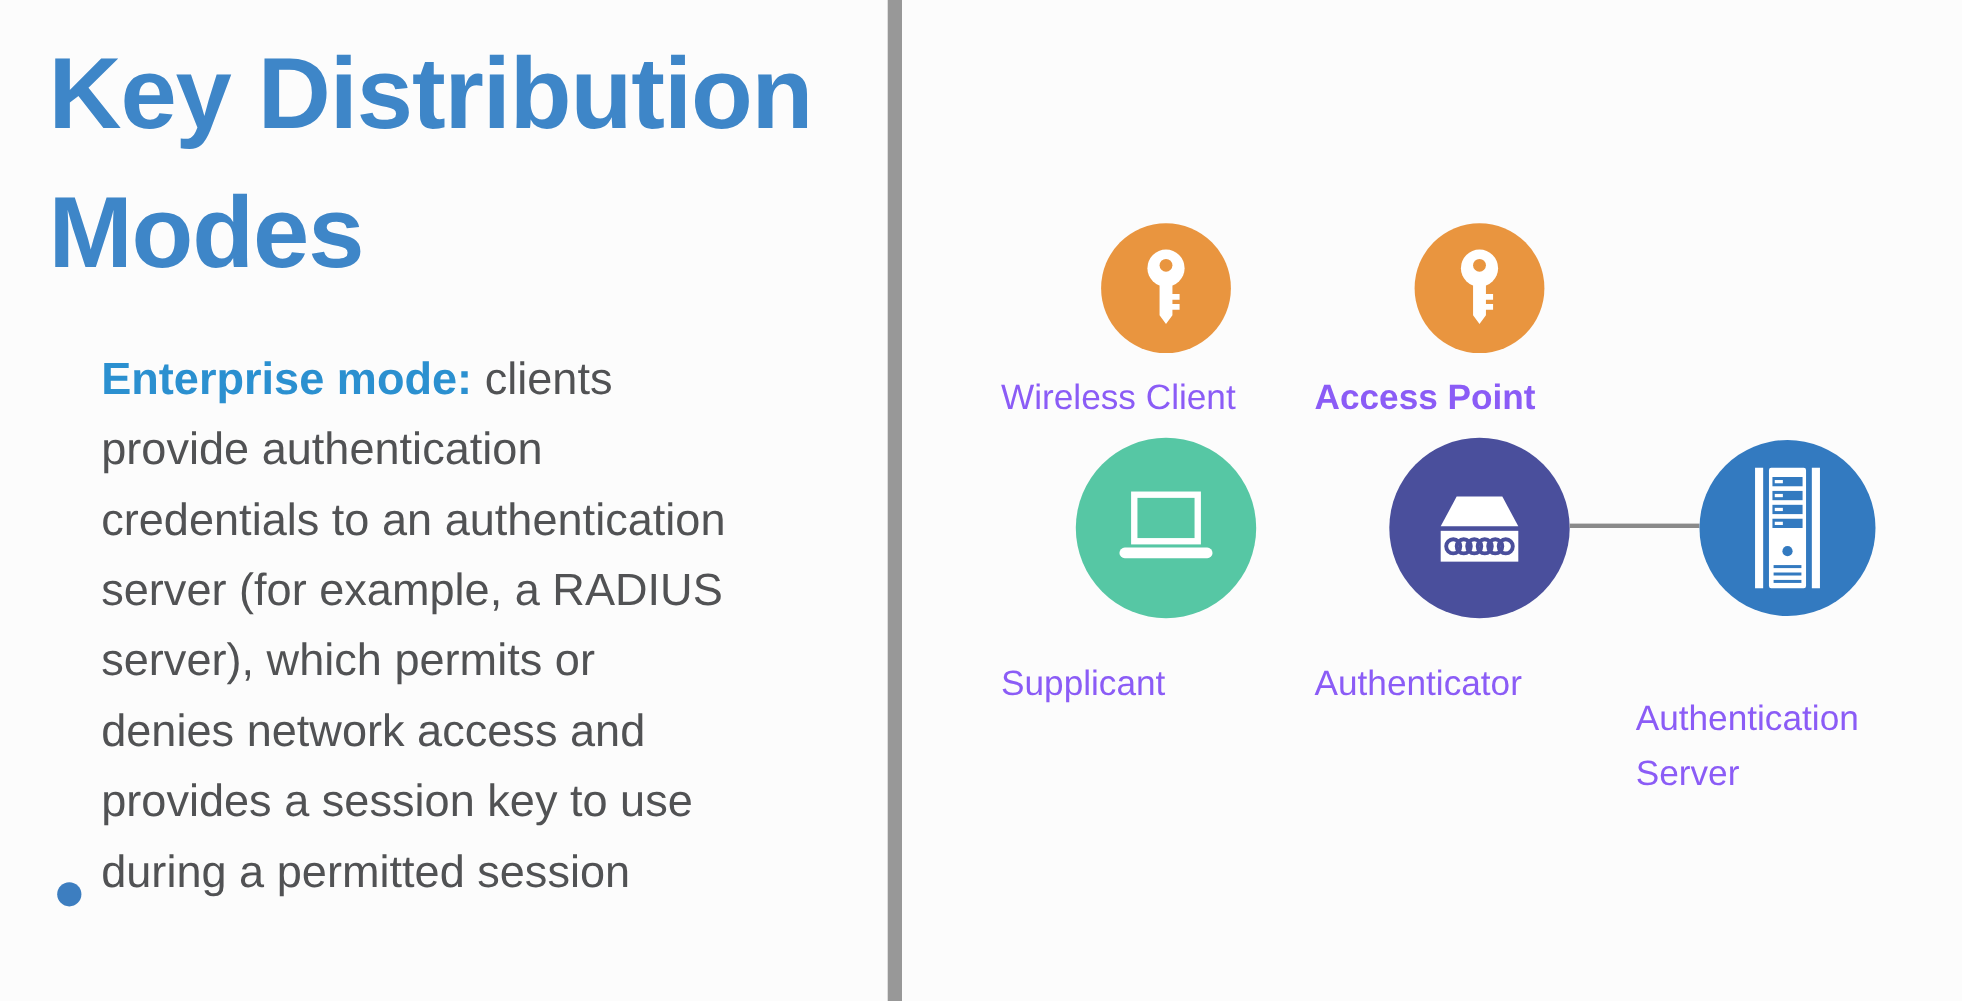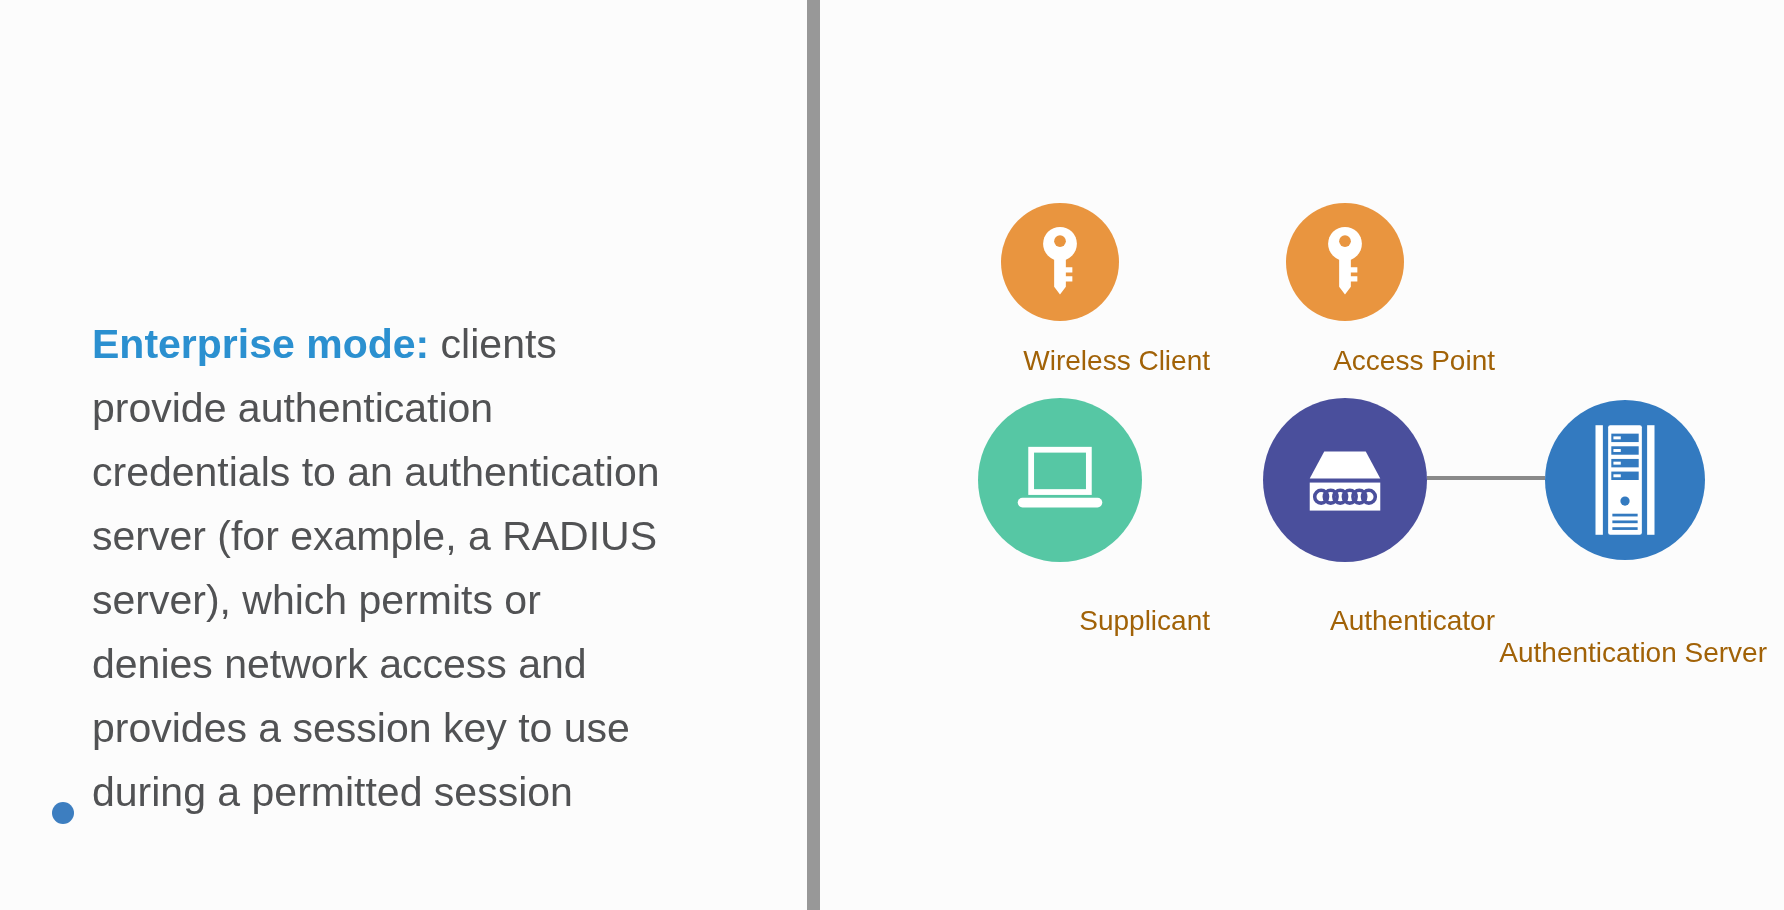--- a/index.html
+++ b/index.html
@@ -42,47 +42,48 @@
     display: flex; align-items: center; justify-content: center;
   }
   .circle-sm { width: 118px; height: 118px; }
   .circle-lg { width: 164px; height: 164px; }
   .c-orange { background: #e9953f; }
   .c-teal   { background: #56c7a4; }
   .c-indigo { background: #4a4f9c; }
   .c-blue   { background: #337ac0; }
 
   .node-label {
-    position: absolute; width: 300px; text-align: right;
-    font-size: 28px; line-height: 50px; color: #a16207;
+    position: absolute; width: 300px; text-align: left;
+    font-size: 32px; line-height: 50px; color: #8b5cf6;
   }
   .connector {
     position: absolute; left: 1427px; top: 476px; width: 118px; height: 4px;
     background: #8a8a8a;
   }
 
   
   #circle-wireless      { left: 1001px; top: 203px; }
   #circle-accesspoint   { left: 1286px; top: 203px; }
   #circle-supplicant    { left:  978px; top: 398px; }
   #circle-authenticator { left: 1263px; top: 398px; }
   #circle-authserver    { left: 1545px; top: 400px; width: 160px; height: 160px; }
 
   
   #label-wireless      { left:  910px; top: 336px; }
-  #label-accesspoint   { left: 1195px; top: 336px; }
+  #label-accesspoint   { left: 1195px; top: 336px; font-weight: bold; }
   #label-supplicant    { left:  910px; top: 596px; }
   #label-authenticator { left: 1195px; top: 596px; }
   #label-authserver    { left: 1487px; top: 628px; width: 280px; }
 </style>
 </head>
 <body>
 
 <div class="slide">
 
+  <div class="page-title">Key Distribution Modes</div>
 
   <div class="bullet-item">
     <div class="bullet-dot"></div>
     <div class="bullet-body">
       <span class="bullet-lead">Enterprise mode:</span>
       <span>clients provide authentication credentials to an authentication server (for example, a RADIUS server), which permits or denies network access and provides a session key to use during a permitted session</span>
     </div>
   </div>
 
   <div class="divider"></div>

